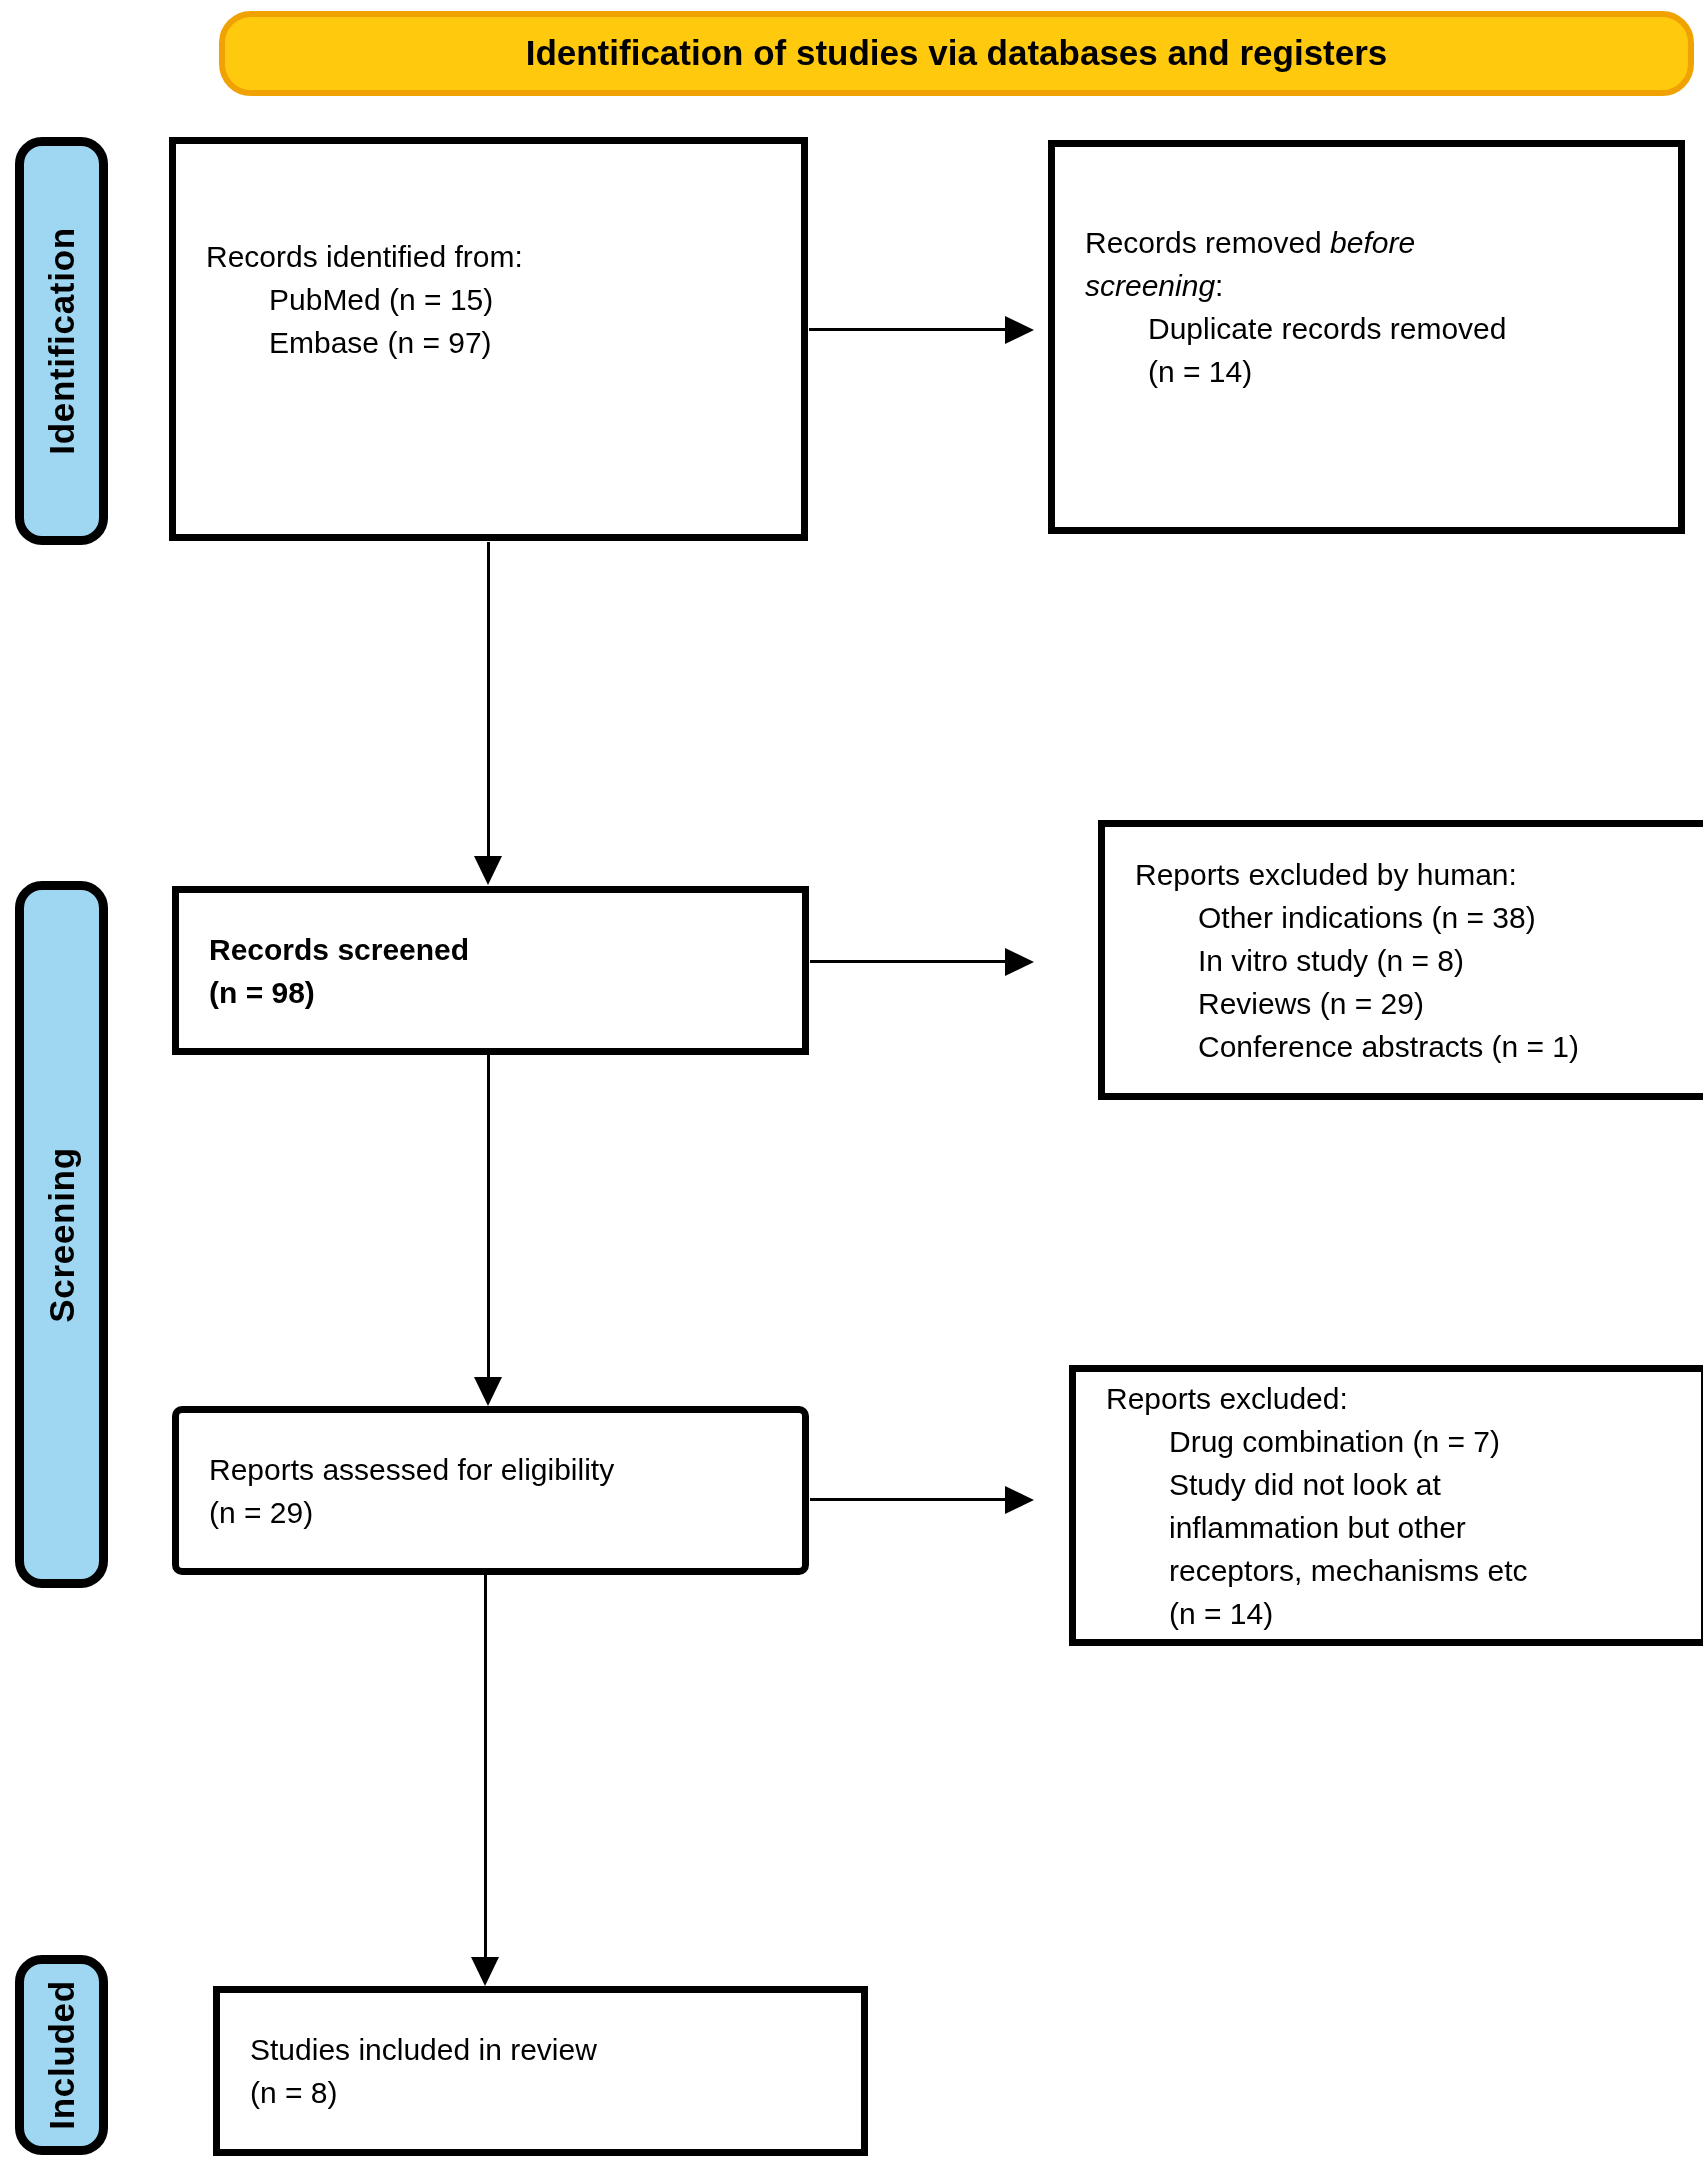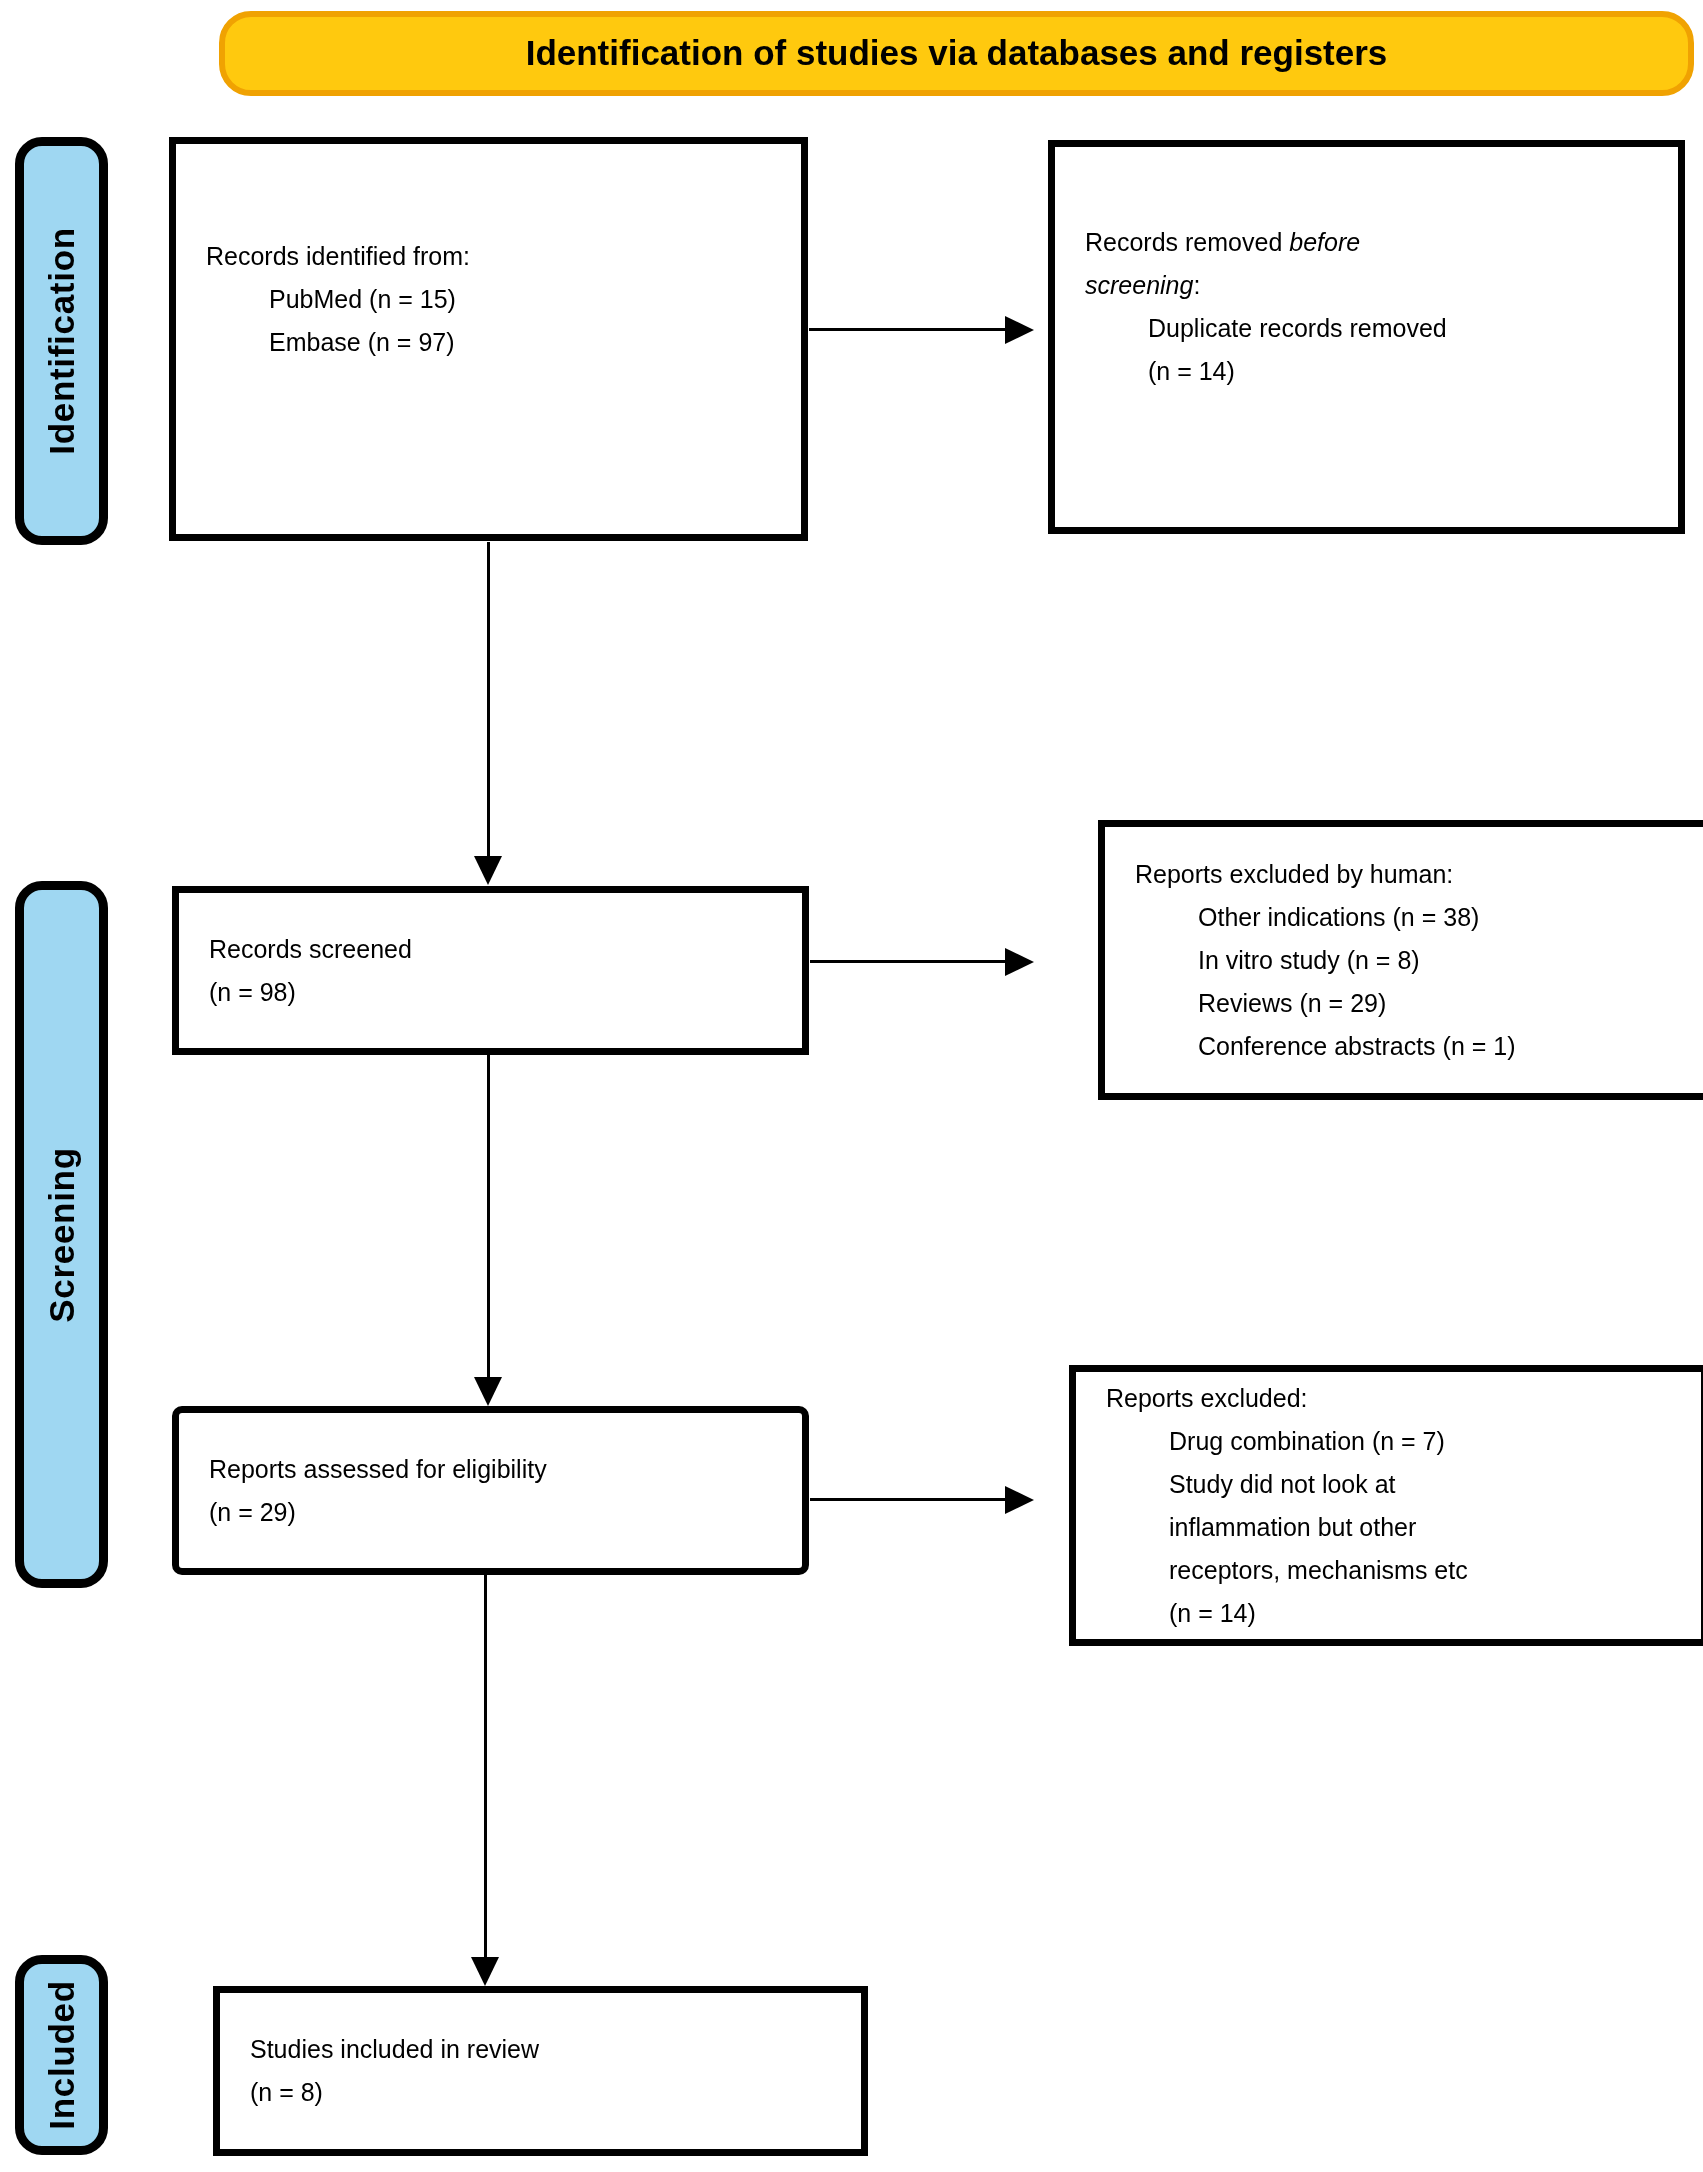--- a/index.html
+++ b/index.html
@@ -46,27 +46,27 @@
   .stage.identification{top:137px;height:408px;}
   .stage.screening{top:881px;height:707px;}
   .stage.included{top:1955px;height:200px;}
   
   .fbox{
     position:absolute;
     background:var(--box-bg);
     border:7.3px solid var(--line-color);
     box-sizing:border-box;
     display:flex;flex-direction:column;justify-content:center;
-    font-size:25px;line-height:43px;
+    font-size:30px;line-height:43px;
     padding-left:30px;padding-right:13.3px;
   }
   .fbox .indent{margin-left:63px;}
   .box-records-identified{left:169px;top:137px;width:639px;height:404px;padding-bottom:80px;}
   .box-records-removed{left:1048px;top:140px;width:637px;height:394px;padding-bottom:60px;}
-  .box-records-screened{left:172px;top:886px;width:637px;height:169px;}
+  .box-records-screened{left:172px;top:886px;width:637px;height:169px;font-weight:bold;}
   .box-reports-excluded-human{left:1098px;top:820px;width:639px;height:280px;}
   .box-reports-assessed{left:172px;top:1406px;width:637px;height:169px;border-radius:10px;}
   .box-reports-excluded{left:1049px;top:1365px;width:639px;height:281px;margin-left:20px;}
   .box-studies-included{left:188px;top:1986px;width:655px;height:170px;margin-left:25px;}
   
   .hline{position:absolute;height:3.3px;background:var(--line-color);}
   .vline{position:absolute;width:3.3px;background:var(--line-color);}
   .head-right{
     position:absolute;width:0;height:0;
     border-top:14px solid transparent;

